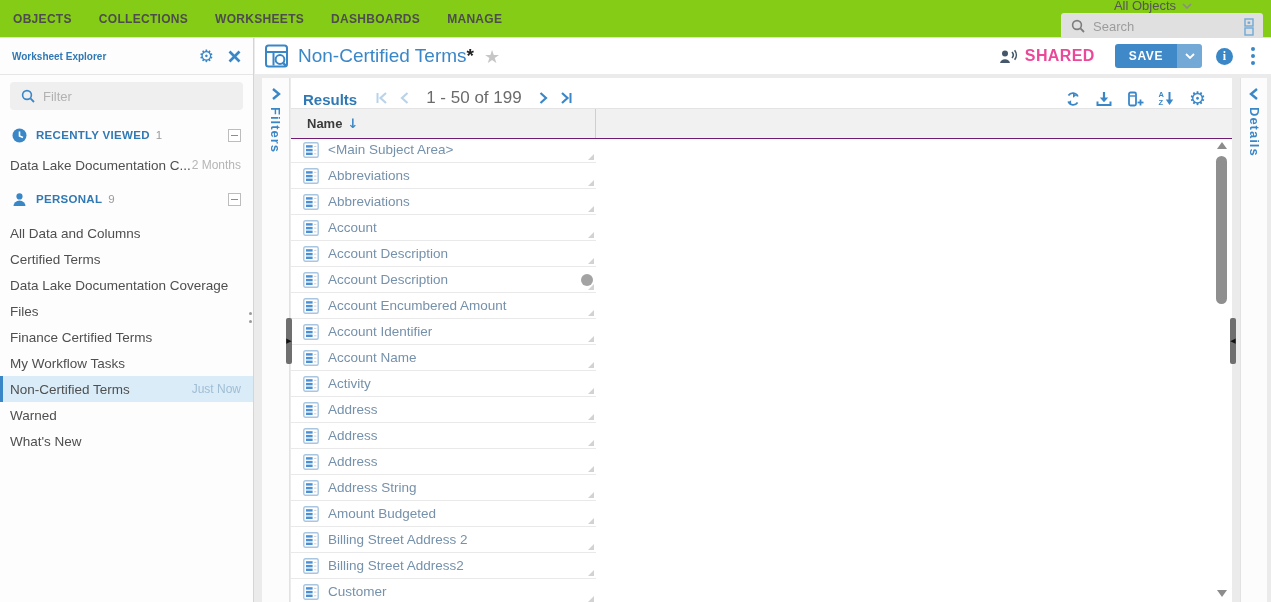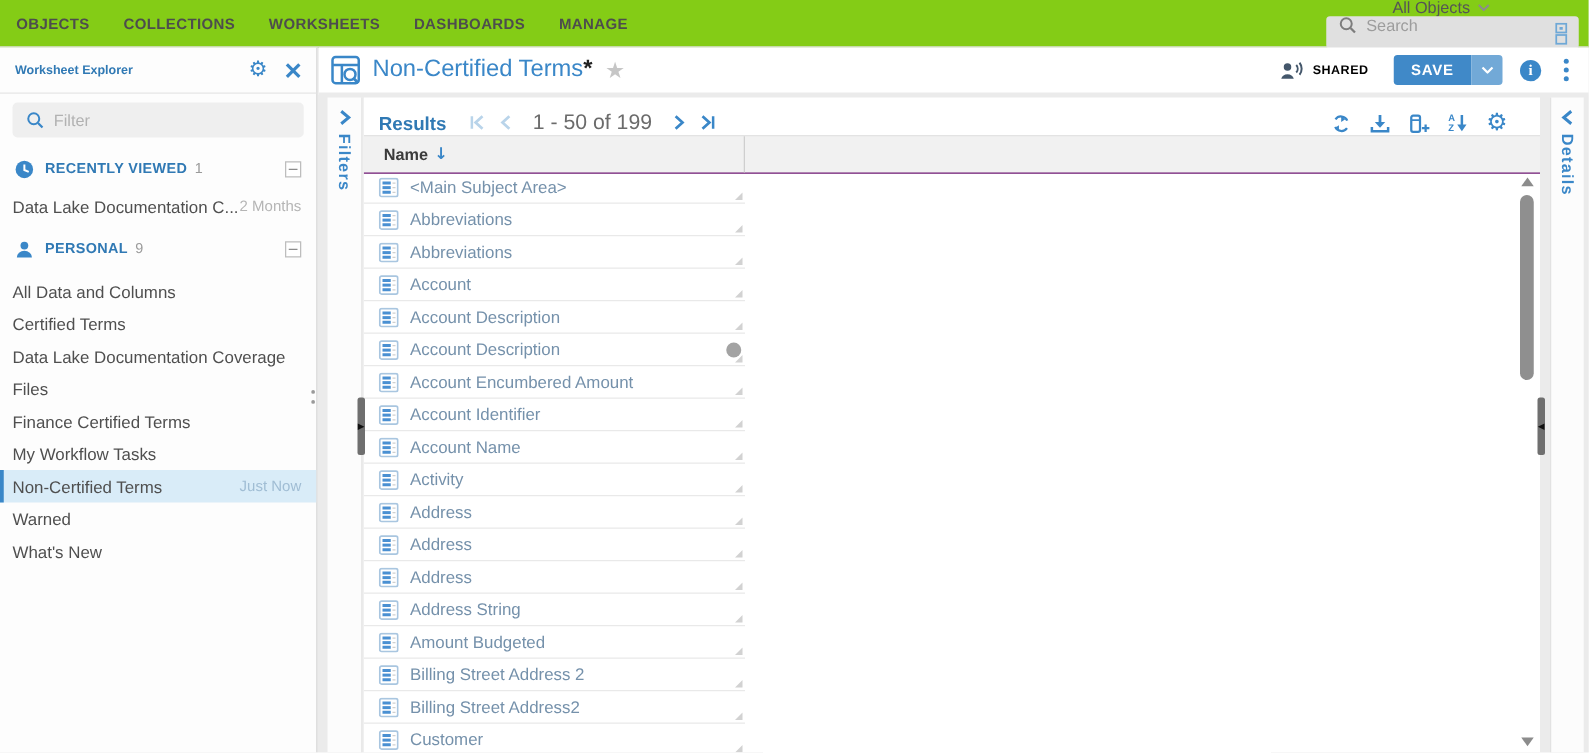--- a/index.html
+++ b/index.html
@@ -5,21 +5,21 @@
   * { margin:0; padding:0; box-sizing:border-box; }
   html,body { width:1271px; height:602px; overflow:hidden; }
   body { font-family:"Liberation Sans", sans-serif; background:#ebebeb; position:relative; }
 
   
   .topbar { position:absolute; top:0; left:0; width:1271px; height:38px; background:#84cc16; border-bottom:1px solid #dedede; display:flex; align-items:center; }
   .nav-items { display:flex; gap:27px; margin-left:13px; list-style:none; }
   .nav-items li { font-size:12px; font-weight:bold; color:#4d4d4d; letter-spacing:0.3px; cursor:pointer; }
   .topbar-right { margin-left:auto; display:flex; align-items:center; margin-right:8px;flex-direction:column; }
   .scope-select { display:flex; align-items:center; gap:6px; color:#555; font-size:13px; margin-right:18px; cursor:pointer; }
-  .searchbox { position:relative; width:202px; height:26px; background:#e0e0e0; border-radius:3px; display:flex; align-items:flex-start; }
+  .searchbox { position:relative; width:202px; height:26px; background:#e0e0e0; border-radius:3px; display:flex; align-items:center; }
   .searchbox input { border:none; background:transparent; outline:none; font-size:13px; color:#555; width:140px; font-family:"Liberation Sans",sans-serif; }
   .searchbox input::placeholder { color:#9c9c9c; }
   .searchbox .mag { margin:0 8px 0 10px; }
   .squares-icon { position:absolute; right:8px; top:5px; }
 
   
   .sidebar { position:absolute; top:38px; left:0; width:254px; height:564px; background:#fdfdfd; border-right:1px solid #d5d5d5; }
   .sb-header { height:37px; display:flex; align-items:center; padding:0 12px; border-bottom:1px solid #e6e6e6; }
   .sb-title { color:#3079b4; font-size:10px; font-weight:bold; }
   .sb-header-icons { margin-left:auto; display:flex; gap:14px; align-items:center; }
@@ -44,21 +44,21 @@
 
   
   .main { position:absolute; top:38px; left:255px; right:0; bottom:0; }
   .titlebar { position:absolute; top:0; left:0; right:0; height:38px; background:#fff; display:flex; align-items:center; border-bottom:2px solid #ebebeb; }
   .ws-icon { margin:0 8px 0 9px; }
   .doc-title { font-size:19px; color:#3a87c8; }
   .dirty { font-size:19px; color:#222; font-weight:bold; }
   .star { color:#c6c6c6; font-size:18px; margin-left:10px; cursor:pointer; font-family:"DejaVu Sans",sans-serif; }
   .titlebar-right { margin-left:auto; display:flex; align-items:center; margin-right:14px; }
   .shared-wrap { display:flex; align-items:center; gap:7px; margin-right:20px; }
-  .shared-label { font-size:10px; font-weight:bold; color:#000000; letter-spacing:0.4px; }
+  .shared-label { font-size:16px; font-weight:bold; color:#ec4899; letter-spacing:0.4px; }
   .save-group { display:flex; margin-right:14px; cursor:pointer; }
   .save-main { background:#4089c8; color:#fff; font-size:12px; font-weight:bold; letter-spacing:0.6px; padding:5px 14px; border-radius:3px 0 0 3px; }
   .save-caret { background:#72a9d7; width:25px; display:flex; align-items:center; justify-content:center; border-radius:0 3px 3px 0; }
   .info-btn { width:17px; height:17px; border-radius:50%; background:#3a87c8; color:#fff; font-size:12px; font-weight:bold; font-family:"Liberation Serif",serif; display:flex; align-items:center; justify-content:center; margin-right:16px; cursor:pointer; }
   .kebab { display:flex; flex-direction:column; gap:3px; cursor:pointer; padding:2px; }
   .kebab i { width:4px; height:4px; border-radius:50%; background:#3a87c8; }
 
   
   .rail { position:absolute; top:40px; bottom:0; background:#fcfcfc; }
   .rail-filters { left:7px; width:28px; border-right:1px solid #e2e2e2; }

